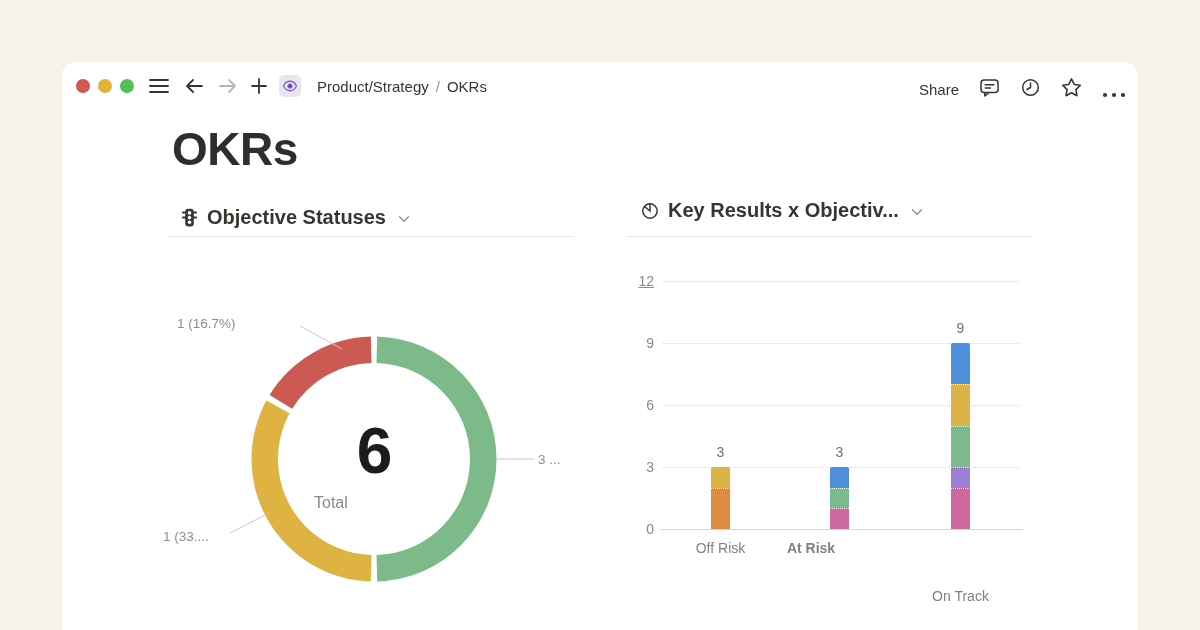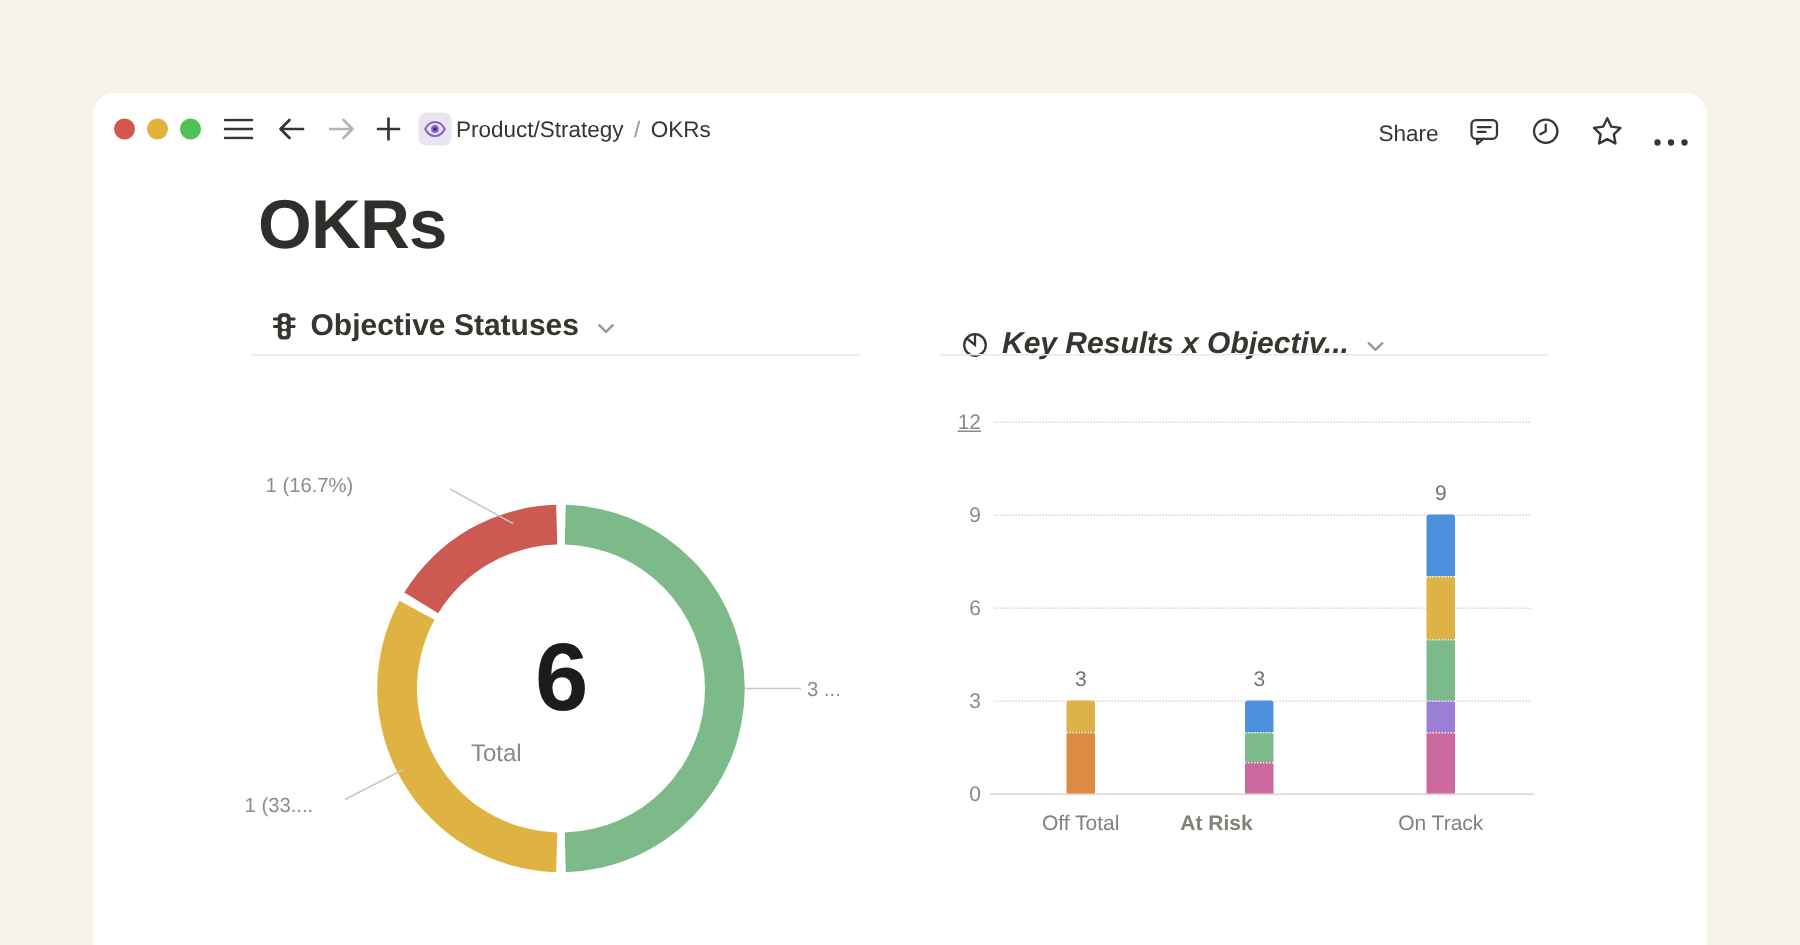--- a/index.html
+++ b/index.html
@@ -4,21 +4,21 @@
 <style>
   html,body{margin:0;padding:0;}
   .canvas{position:relative;width:1200px;height:630px;background:#f7f2e9;overflow:hidden;
           font-family:"Liberation Sans",sans-serif;color:#37352f;}
   .card{position:absolute;left:62px;top:62px;width:1076px;height:600px;background:#ffffff;border-radius:14px;}
 
   
   .topbar-left{position:absolute;left:76px;top:74px;height:24px;display:flex;align-items:center;}
   .dot{width:14px;height:14px;border-radius:50%;margin-right:8px;}
   .tb-icon{display:flex;align-items:center;justify-content:center;background:none;border:none;padding:0;cursor:pointer;}
-  .breadcrumb{display:flex;align-items:center;gap:7px;font-size:15px;font-weight:500;color:#37352f;margin-left:3px;}
+  .breadcrumb{display:flex;align-items:center;gap:7px;font-size:15px;font-weight:500;color:#37352f;margin-left:16px;}
   .crumb-sep{color:#9a978f;font-weight:400;}
   .topbar-right{position:absolute;right:74px;top:74px;height:24px;display:flex;align-items:flex-end;gap:20px;}
   .share{font-size:15px;font-weight:500;color:#37352f;cursor:pointer;background:none;border:none;padding:0;}
   .badge{width:22px;height:22px;border-radius:5px;background:#e8e5f1;display:flex;align-items:center;justify-content:center;margin-left:11px;cursor:pointer;border:none;padding:0;}
 
   .page-title{position:absolute;left:172px;top:122px;font-size:46px;font-weight:800;letter-spacing:-0.5px;color:#302e2a;margin:0;}
 
   .panel-header{position:absolute;display:flex;align-items:center;gap:9px;font-size:20px;font-weight:700;color:#37352f;}
   .panel-header .chev{margin-left:3px;margin-top:3px;cursor:pointer;background:none;border:none;padding:0;display:flex;}
   .divider{position:absolute;height:1px;background:#eae8e3;}
@@ -157,21 +157,21 @@
     <button class="chev">
       <span style="display:flex;">
         <svg width="12" height="8" viewBox="0 0 12 8">
             <path d="M1.5 1.8 6 6.3l4.5-4.5" stroke="#9b9891" stroke-width="1.6" fill="none" stroke-linecap="round" stroke-linejoin="round"></path>
           </svg>
       </span>
     </button>
   </div>
   <div class="divider" style="left:167px;top:236px;width:407px;"></div>
 
-  <div class="panel-header" style="left:641px;top:218px;font-style:italic;">
+  <div class="panel-header" style="left:641px;top:199px;">
     <span style="display:flex;">
       <svg width="18" height="18" viewBox="0 0 18 18" fill="none" stroke="#37352f" stroke-width="1.5" stroke-linecap="round">
         <circle cx="9" cy="9" r="7.2"></circle>
         <path d="M9 1.8V9L3.4 4.5"></path>
       </svg>
     </span>
     <span>Key Results x Objectiv...</span>
     <button class="chev">
       <span style="display:flex;">
         <svg width="12" height="8" viewBox="0 0 12 8">
@@ -204,26 +204,26 @@
     <div class="gridline" style="top: 467px;"></div>
     <div class="bar-tick" style="top: 396px;">6</div>
     <div class="gridline" style="top: 405px;"></div>
     <div class="bar-tick" style="top: 334px;">9</div>
     <div class="gridline" style="top: 343px;"></div>
     <div class="bar-tick" style="top: 272px; text-decoration: underline;">12</div>
     <div class="gridline" style="top: 281px;"></div>
     <div class="bar-seg" style="left: 711px; top: 487.667px; height: 41.3333px; background: rgb(221, 139, 67); border-top: 1px dotted rgba(255, 255, 255, 0.85);"></div>
     <div class="bar-seg" style="left: 711px; top: 467px; height: 20.6667px; background: rgb(221, 178, 71); border-radius: 2px 2px 0px 0px;"></div>
     <div class="bar-value" style="left: 700.5px; top: 444px;">3</div>
-    <div class="bar-cat" style="left: 660.5px;">Off Total</div>
+    <div class="bar-cat" style="left: 660.5px;">Off Risk</div>
     <div class="bar-seg" style="left: 830px; top: 508.333px; height: 20.6667px; background: rgb(203, 105, 158); border-top: 1px dotted rgba(255, 255, 255, 0.85);"></div>
     <div class="bar-seg" style="left: 830px; top: 487.667px; height: 20.6667px; background: rgb(124, 186, 139); border-top: 1px dotted rgba(255, 255, 255, 0.85);"></div>
     <div class="bar-seg" style="left: 830px; top: 467px; height: 20.6667px; background: rgb(77, 144, 220); border-radius: 2px 2px 0px 0px;"></div>
     <div class="bar-value" style="left: 819.5px; top: 444px;">3</div>
     <div class="bar-cat" style="left: 751px; font-weight: bold;">At Risk</div>
     <div class="bar-seg" style="left: 951px; top: 487.667px; height: 41.3333px; background: rgb(203, 105, 158); border-top: 1px dotted rgba(255, 255, 255, 0.85);"></div>
     <div class="bar-seg" style="left: 951px; top: 467px; height: 20.6667px; background: rgb(155, 127, 212); border-top: 1px dotted rgba(255, 255, 255, 0.85);"></div>
     <div class="bar-seg" style="left: 951px; top: 425.667px; height: 41.3333px; background: rgb(124, 186, 139); border-top: 1px dotted rgba(255, 255, 255, 0.85);"></div>
     <div class="bar-seg" style="left: 951px; top: 384.333px; height: 41.3333px; background: rgb(221, 178, 71); border-top: 1px dotted rgba(255, 255, 255, 0.85);"></div>
     <div class="bar-seg" style="left: 951px; top: 343px; height: 41.3333px; background: rgb(77, 144, 220); border-radius: 2px 2px 0px 0px;"></div>
     <div class="bar-value" style="left: 940.5px; top: 320px;">9</div>
-    <div class="bar-cat" style="left: 900.5px;">On Track</div>
+    <div class="bar-cat" style="left: 900.5px; margin-top: 48px;">On Track</div>
   </div>
 
 </body></html>

